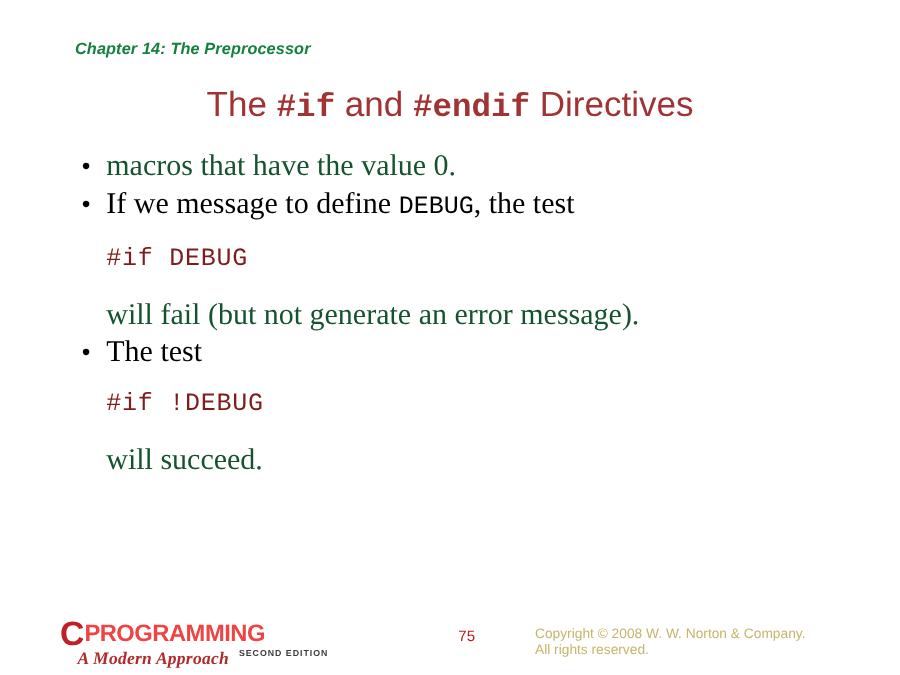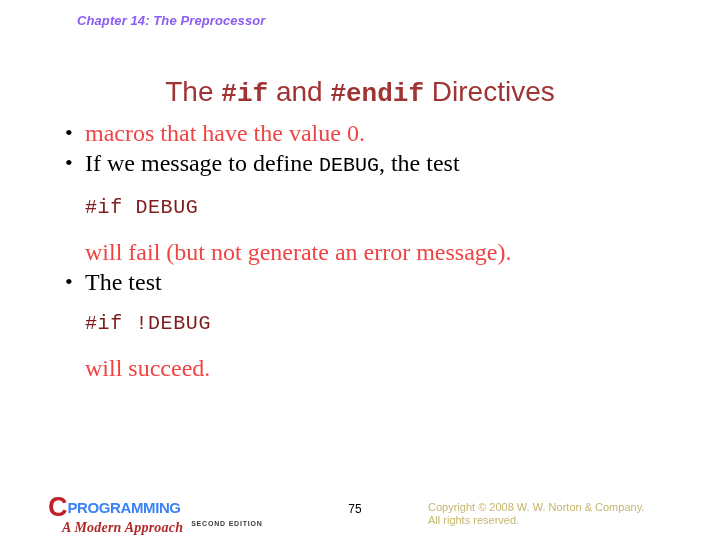--- a/index.html
+++ b/index.html
@@ -20,44 +20,43 @@
     left: 0; top: 0;
     width: 720px;
     height: 540px;
     background: #ffffff;
   }
 
   
   .chapter-header {
     position: absolute;
     left: 60px;
-    top: 13px;
+    top: 31px;
     font-family: "Liberation Sans", sans-serif;
     font-style: italic;
     font-weight: bold;
     font-size: 13px;
     letter-spacing: 0.1px;
-    color: #8b5cf6;
+    color: #15803d;
     white-space: nowrap;
-    margin-left: 17px;
   }
 
   
   .slide-title {
     position: absolute;
     left: 0;
     top: 68px;
     width: 720px;
     text-align: center;
     color: #a03434;
     font-family: "Liberation Sans", sans-serif;
     font-size: 28px;
     font-weight: normal;
     white-space: nowrap;
-    line-height: 47px;
+    line-height: 32px;
   }
   .slide-title .code {
     font-family: "Liberation Mono", monospace;
     font-weight: bold;
     font-size: 26px;
   }
 
   
   .body-area {
     position: absolute;
@@ -97,21 +96,21 @@
     color: #7f1d1d;
     letter-spacing: 0.6px;
     white-space: pre;
   }
 
   .plain-line {
     padding-left: 39px;
     font-family: "Liberation Serif", serif;
     font-size: 24px;
     line-height: 30px;
-    color: #ef4444;
+    color: #14532d;
   }
   .sp-12 { height: 12px; }
   .sp-14 { height: 14px; }
 
   
   .footer { position: absolute; left: 0; top: 492px; width: 720px; height: 48px; }
 
   .logo-block {
     position: absolute;
     left: 48px;
@@ -129,23 +128,23 @@
     font-weight: bold;
     font-size: 27px;
     line-height: 22px;
     color: #c12028;
     letter-spacing: -1px;
     margin-right: 1px;
   }
   .logo-word {
     font-family: "Liberation Sans", sans-serif;
     font-weight: bold;
-    font-size: 15px;
+    font-size: 19px;
     line-height: 21px;
-    color: #3b82f6;
+    color: #ef4444;
     letter-spacing: -0.4px;
   }
   .logo-row2 {
     display: flex;
     align-items: flex-start;
     margin-top: 2px;
     margin-left: 14px;
   }
   .logo-sub {
     font-family: "Liberation Serif", serif;
@@ -163,24 +162,24 @@
     color: #3b3b3b;
     margin-left: 8px;
     text-transform: uppercase;
   }
 
   .page-number {
     position: absolute;
     left: 330px;
     top: 10px;
     width: 50px;
-    text-align: center;
+    text-align: right;
     font-family: "Liberation Sans", sans-serif;
     font-size: 12px;
-    color: #000000;
+    color: #b91c1c;
   }
 
   .copyright {
     position: absolute;
     left: 428px;
     top: 9px;
     width: 280px;
     font-family: "Liberation Sans", sans-serif;
     font-size: 11px;
     line-height: 13px;

